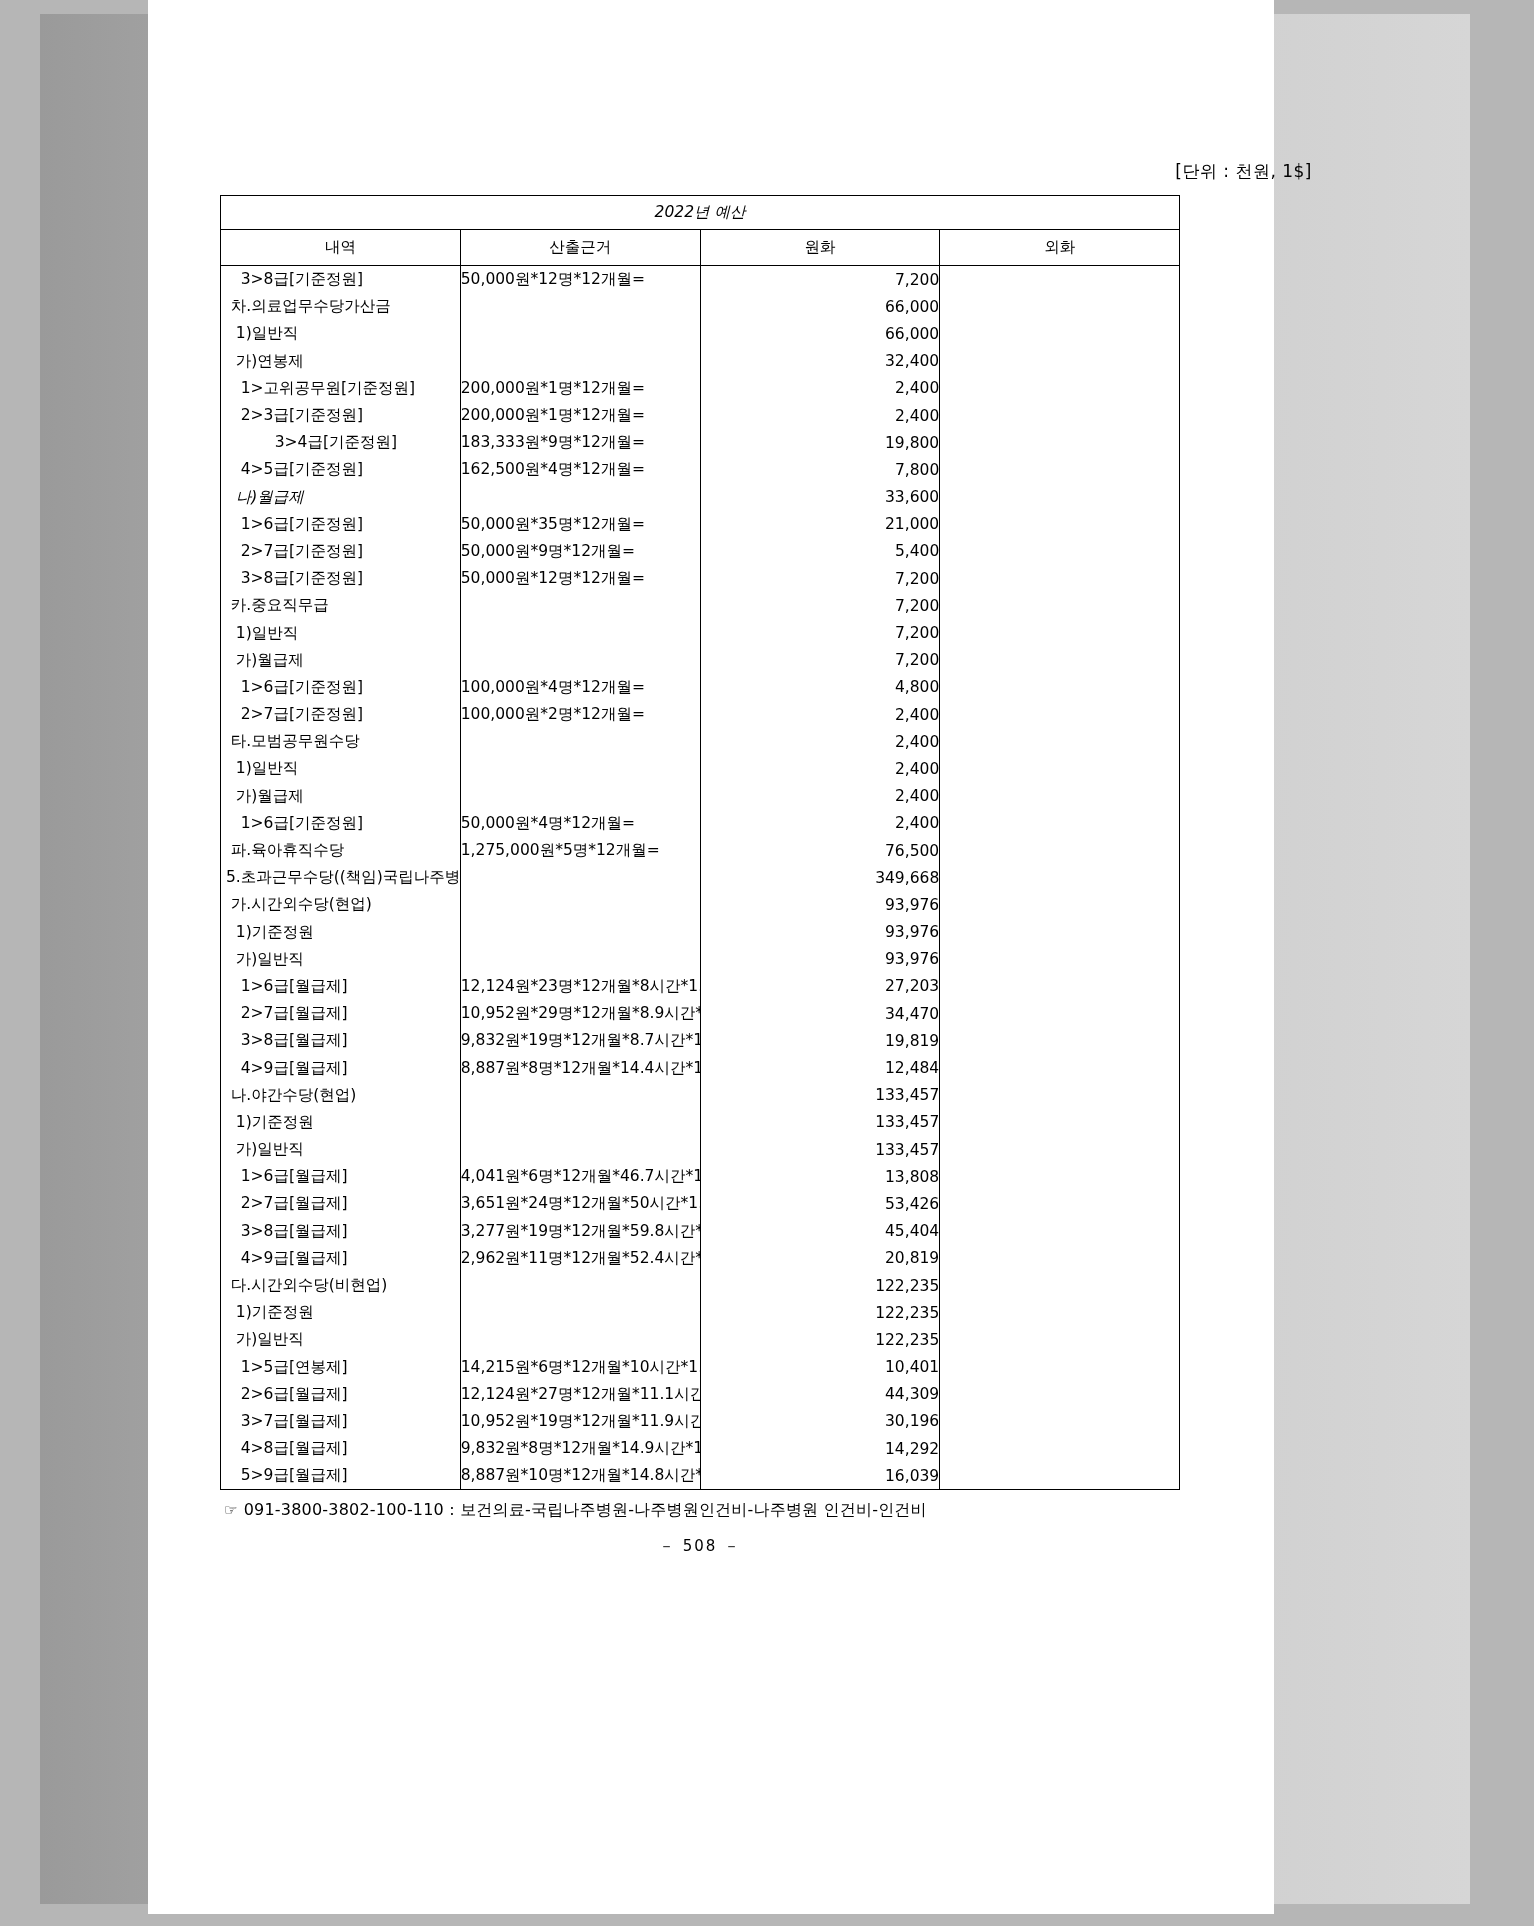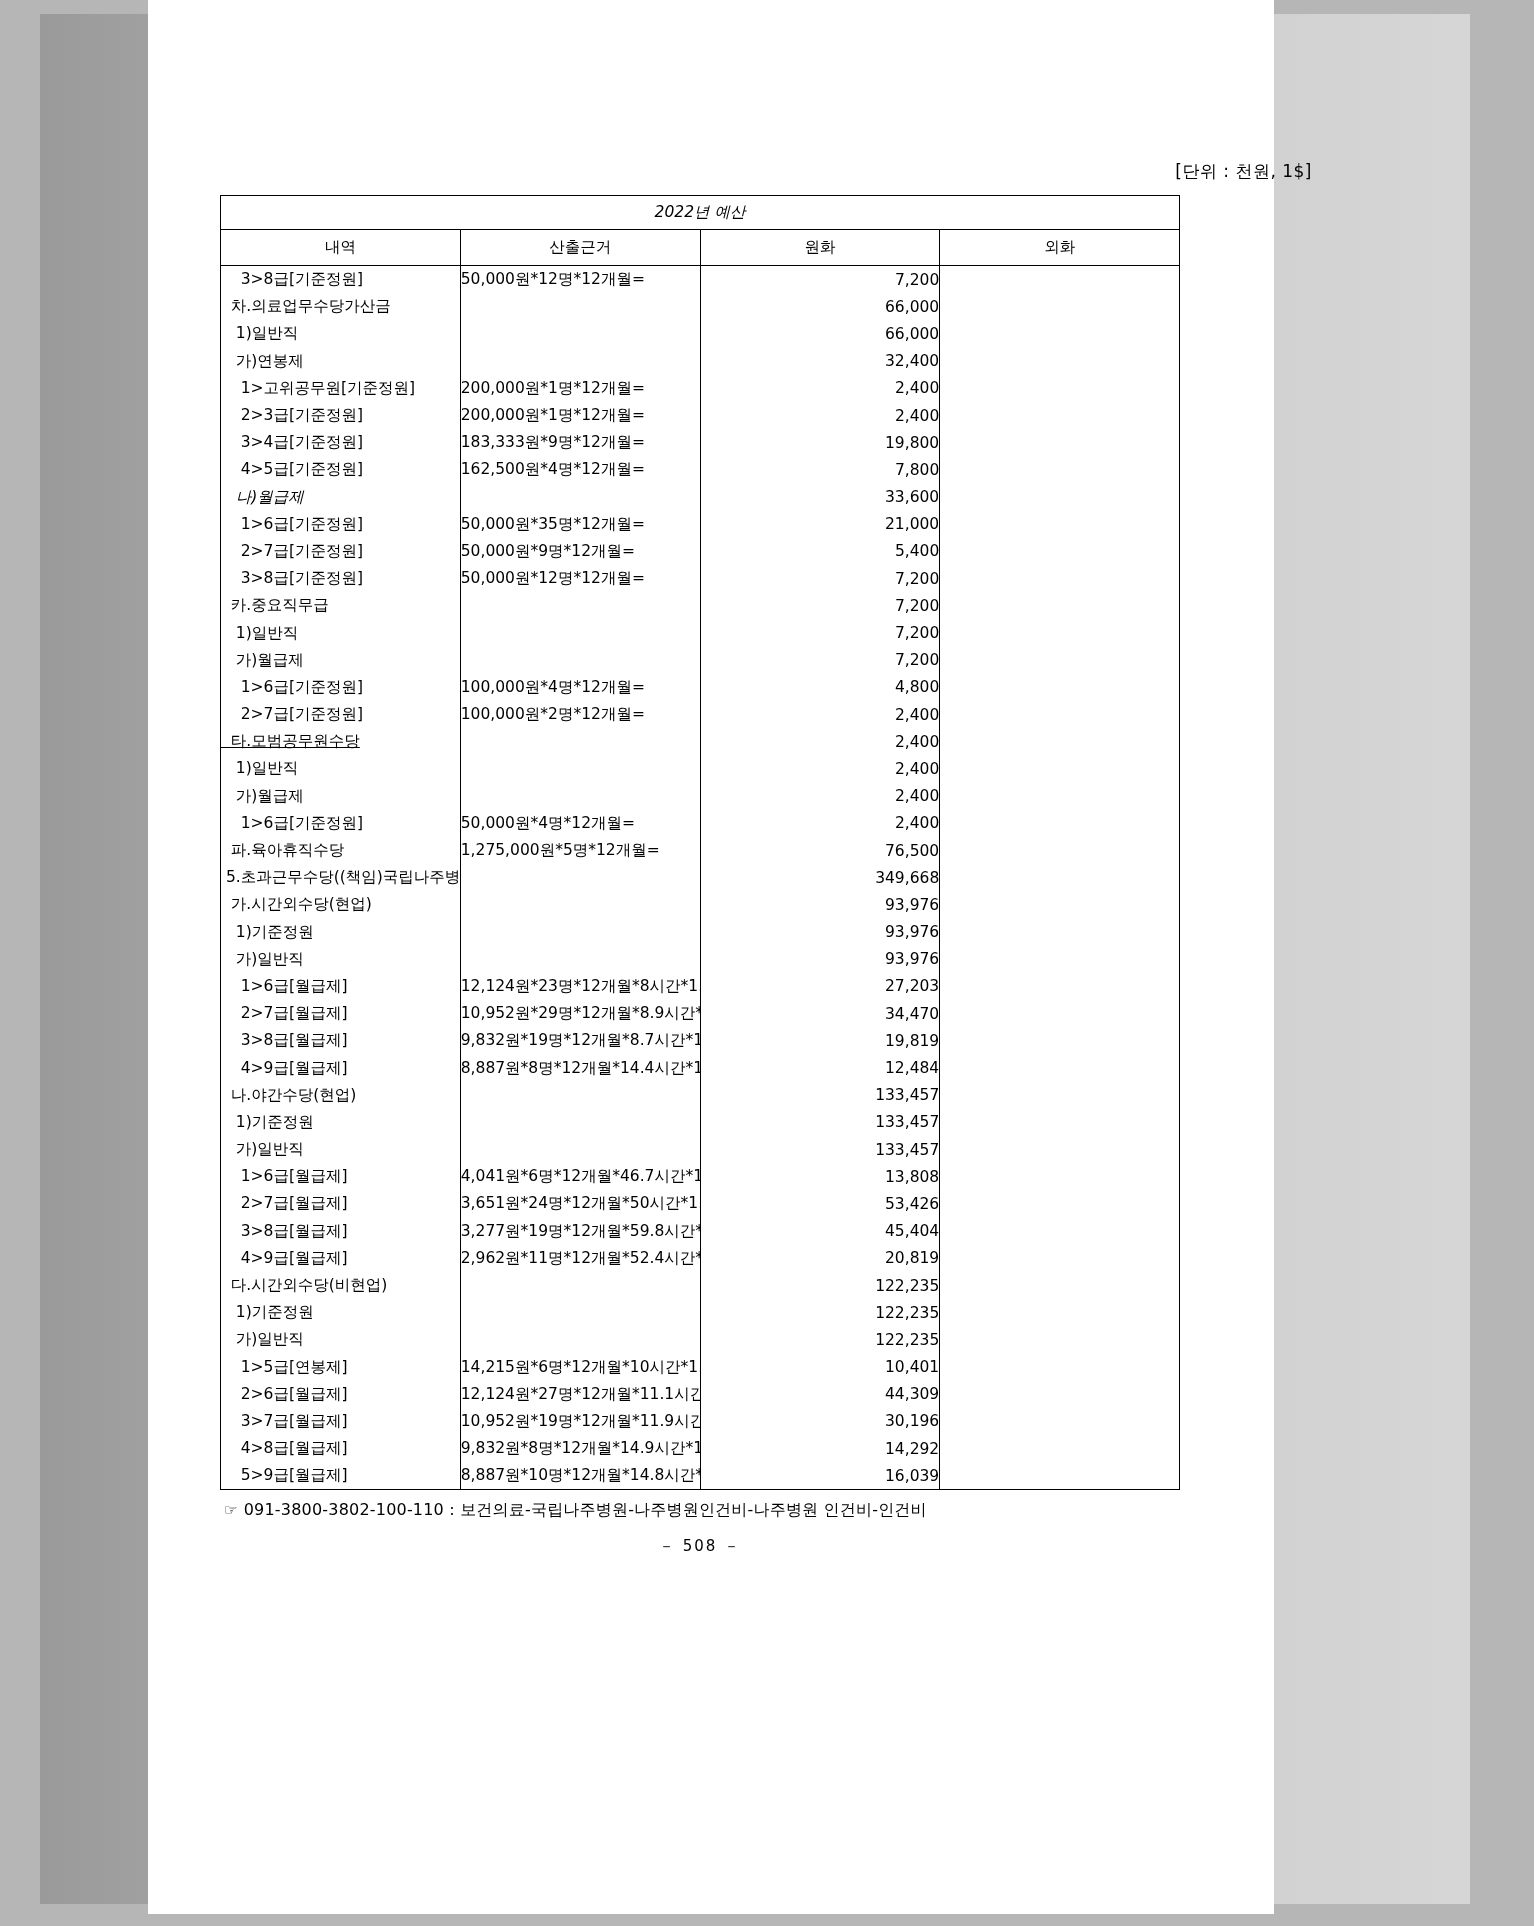--- a/index.html
+++ b/index.html
@@ -174,21 +174,21 @@
             <td class="c-krw">2,400</td>
             <td class="c-fx"></td>
           </tr>
           <tr>
             <td class="c-item" style="white-space: pre;">    2&gt;3급[기준정원]</td>
             <td class="c-basis">200,000원*1명*12개월=</td>
             <td class="c-krw">2,400</td>
             <td class="c-fx"></td>
           </tr>
           <tr>
-            <td class="c-item" style="white-space: pre;">    3&gt;4급[기준정원]</td>
+            <td class="c-item" style="white-space: pre; padding-left: 34px;">    3&gt;4급[기준정원]</td>
             <td class="c-basis">183,333원*9명*12개월=</td>
             <td class="c-krw">19,800</td>
             <td class="c-fx"></td>
           </tr>
           <tr>
             <td class="c-item" style="white-space: pre;">    4&gt;5급[기준정원]</td>
             <td class="c-basis">162,500원*4명*12개월=</td>
             <td class="c-krw">7,800</td>
             <td class="c-fx"></td>
           </tr>
@@ -240,21 +240,21 @@
             <td class="c-krw">4,800</td>
             <td class="c-fx"></td>
           </tr>
           <tr>
             <td class="c-item" style="white-space: pre;">    2&gt;7급[기준정원]</td>
             <td class="c-basis">100,000원*2명*12개월=</td>
             <td class="c-krw">2,400</td>
             <td class="c-fx"></td>
           </tr>
           <tr>
-            <td class="c-item" style="white-space: pre; text-decoration: underline;">  타.모범공무원수당</td>
+            <td class="c-item" style="white-space: pre;">  타.모범공무원수당</td>
             <td class="c-basis"></td>
             <td class="c-krw">2,400</td>
             <td class="c-fx"></td>
           </tr>
           <tr>
             <td class="c-item" style="white-space: pre;">   1)일반직</td>
             <td class="c-basis"></td>
             <td class="c-krw">2,400</td>
             <td class="c-fx"></td>
           </tr>

